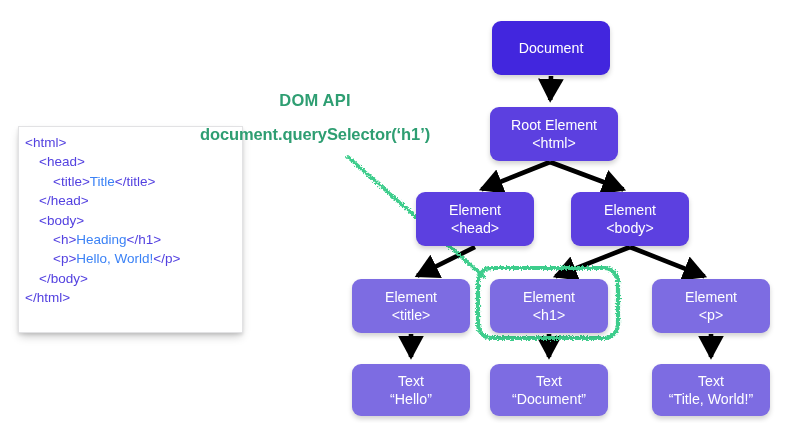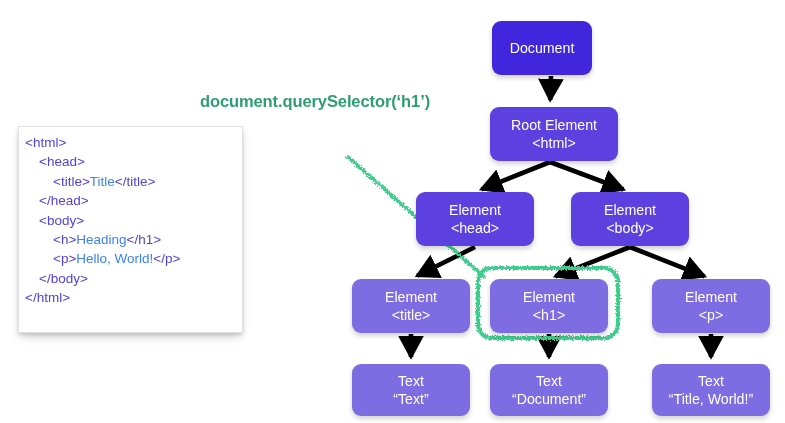--- a/index.html
+++ b/index.html
@@ -58,20 +58,21 @@
   }
   #dom-api-title {
     font-size: 16.5px;
     line-height: 21px;
     letter-spacing: 0.2px;
   }
   #dom-api-code {
     font-size: 16.5px;
     line-height: 22px;
     letter-spacing: -0.1px;
+    margin-top: 12px;
   }
 
   
   .node {
     position: absolute;
     border-radius: 9px;
     color: #ffffff;
     display: flex;
     flex-direction: column;
     align-items: center;
@@ -98,20 +99,21 @@
 </head>
 <body>
 
 <div id="stage">
 
   <div id="code-card">
     <div id="code-block"><div style="padding-left: 0px;"><span class="tag">&lt;html&gt;</span></div><div style="padding-left: 14px;"><span class="tag">&lt;head&gt;</span></div><div style="padding-left: 28px;"><span class="tag">&lt;title&gt;</span><span class="txt">Title</span><span class="tag">&lt;/title&gt;</span></div><div style="padding-left: 14px;"><span class="tag">&lt;/head&gt;</span></div><div style="padding-left: 14px;"><span class="tag">&lt;body&gt;</span></div><div style="padding-left: 28px;"><span class="tag">&lt;h&gt;</span><span class="txt">Heading</span><span class="tag">&lt;/h1&gt;</span></div><div style="padding-left: 28px;"><span class="tag">&lt;p&gt;</span><span class="txt">Hello, World!</span><span class="tag">&lt;/p&gt;</span></div><div style="padding-left: 14px;"><span class="tag">&lt;/body&gt;</span></div><div style="padding-left: 0px;"><span class="tag">&lt;/html&gt;</span></div></div>
   </div>
 
   <div id="dom-api-caption">
+    <div id="dom-api-title">DOM API</div>
     <div id="dom-api-code">document.querySelector(‘h1’)</div>
   </div>
 
   <svg id="overlay" viewBox="0 0 785 423" width="785" height="423">
     <defs>
       <marker id="arrowhead" markerWidth="6" markerHeight="6" refX="4.6" refY="3" orient="auto" markerUnits="strokeWidth">
         <path d="M0,0.2 L5.2,3 L0,5.8 z" fill="#000000"></path>
       </marker>
       <filter id="rough">
         <feTurbulence type="fractalNoise" baseFrequency="0.62" numOctaves="3" seed="7" result="noise"></feTurbulence>
@@ -131,21 +133,21 @@
       </g>
     <g id="pointer-group">
         <path d="M348,157 L484,277" stroke="#3ecd8c" stroke-width="3.6" fill="none" stroke-linecap="round" filter="url(#rough)"></path>
       </g>
     <g id="highlight-group">
         <rect x="478" y="268" width="140" height="70" rx="14" ry="14" fill="none" stroke="#3ecd8c" stroke-width="4.2" filter="url(#rough)"></rect>
       </g>
   </svg>
 
   <div id="nodes-layer">
-      <div class="node" style="left: 492px; top: 21px; width: 100px; height: 54px; background: rgb(66, 38, 222);">
+      <div class="node" style="left: 492px; top: 21px; width: 118px; height: 54px; background: rgb(66, 38, 222);">
         <span class="l1">Document</span>
       </div>
       <div class="node" style="left: 490px; top: 107px; width: 128px; height: 54px; background: rgb(92, 64, 224);">
         <span class="l1">Root Element</span>
         <span class="l2">&lt;html&gt;</span>
       </div>
       <div class="node" style="left: 416px; top: 192px; width: 118px; height: 54px; background: rgb(92, 64, 224);">
         <span class="l1">Element</span>
         <span class="l2">&lt;head&gt;</span>
       </div>
@@ -160,21 +162,21 @@
       <div class="node" style="left: 490px; top: 279px; width: 118px; height: 54px; background: rgb(125, 108, 226);">
         <span class="l1">Element</span>
         <span class="l2">&lt;h1&gt;</span>
       </div>
       <div class="node" style="left: 652px; top: 279px; width: 118px; height: 54px; background: rgb(125, 108, 226);">
         <span class="l1">Element</span>
         <span class="l2">&lt;p&gt;</span>
       </div>
       <div class="node" style="left: 352px; top: 364px; width: 118px; height: 52px; background: rgb(125, 108, 226);">
         <span class="l1">Text</span>
-        <span class="l2">“Text”</span>
+        <span class="l2">“Hello”</span>
       </div>
       <div class="node" style="left: 490px; top: 364px; width: 118px; height: 52px; background: rgb(125, 108, 226);">
         <span class="l1">Text</span>
         <span class="l2">“Document”</span>
       </div>
       <div class="node" style="left: 652px; top: 364px; width: 118px; height: 52px; background: rgb(125, 108, 226);">
         <span class="l1">Text</span>
         <span class="l2">“Title, World!”</span>
       </div>
     </div>

